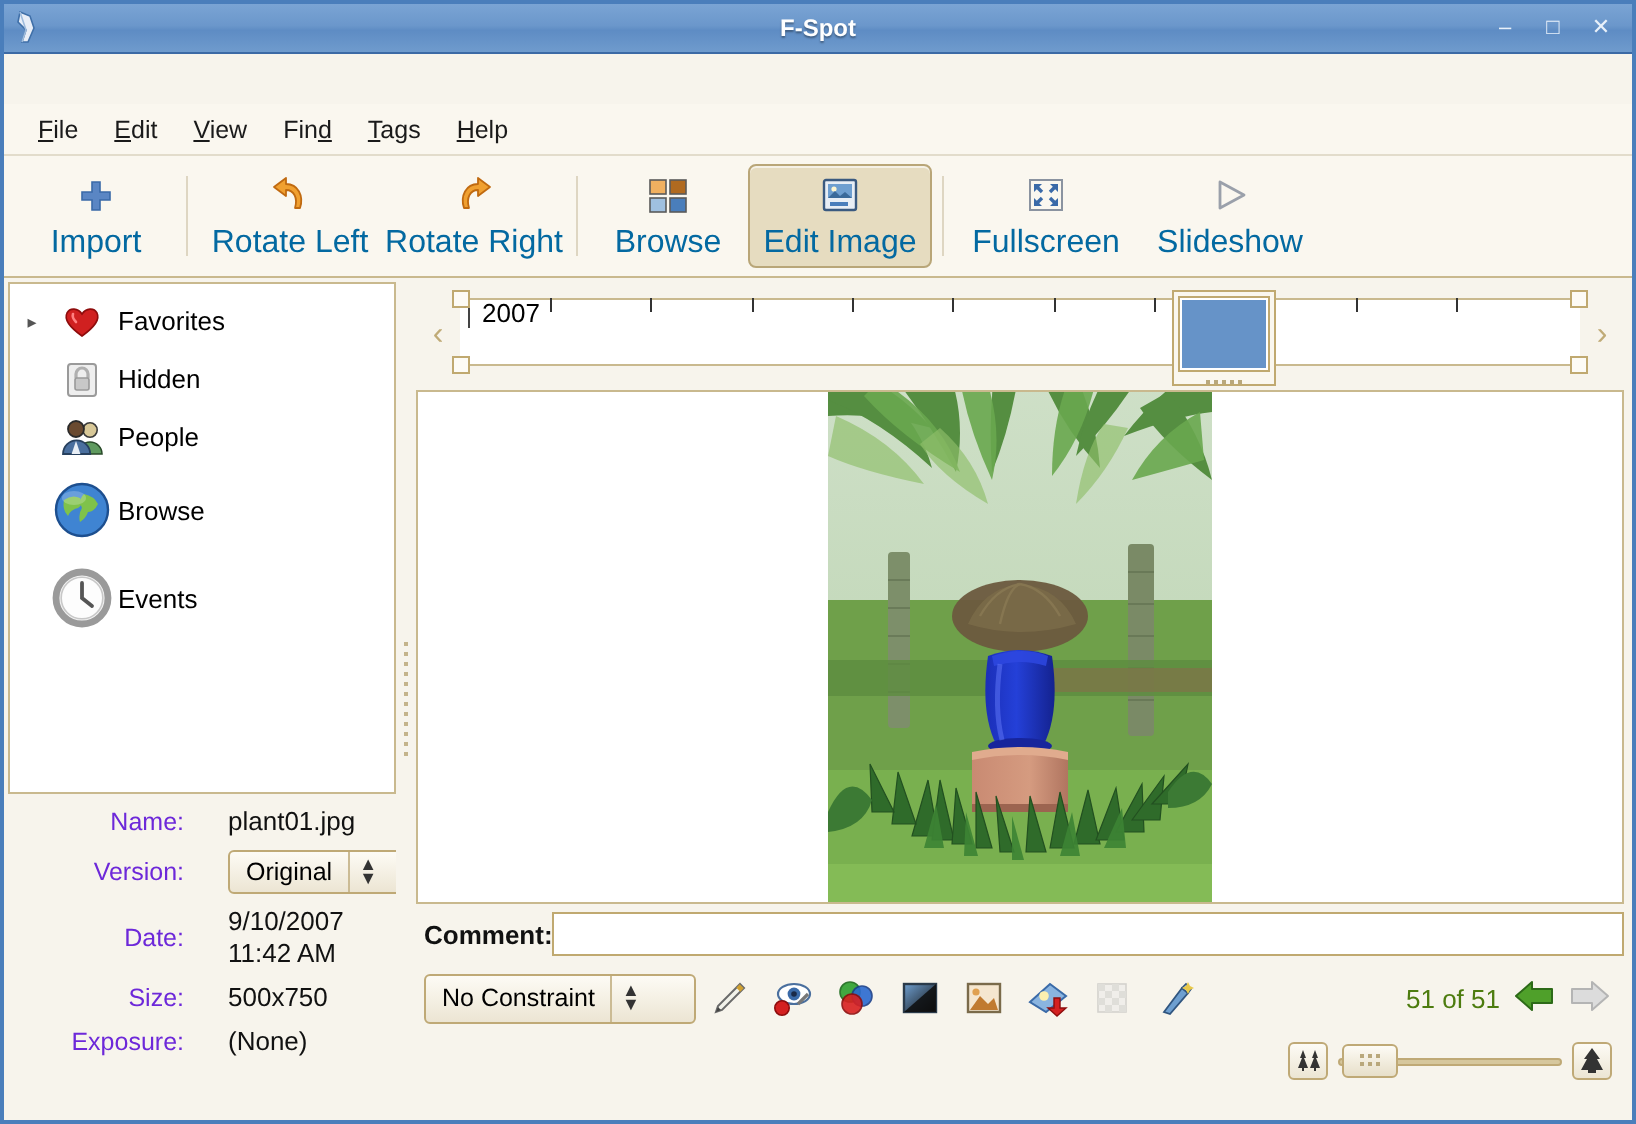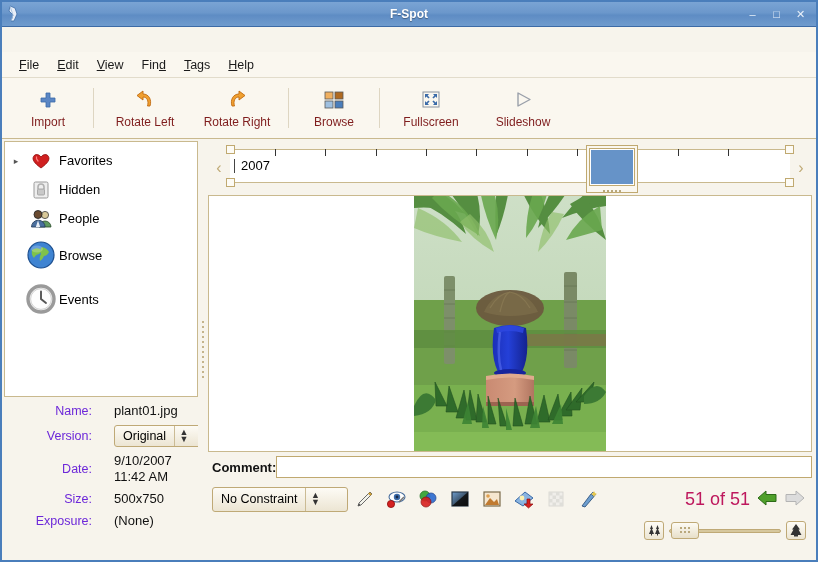--- a/index.html
+++ b/index.html
@@ -81,21 +81,21 @@
     border-radius: 4px;
     margin: 2px 0 4px 0;
   }
   .tb-btn.wide { width: 92px; }
   .tb-btn.active {
     background: #e6dcc0;
     border: 1px solid #b9a678;
     box-shadow: inset 0 1px 0 rgba(255,255,255,.6);
   }
   .tb-ico { height: 26px; display: flex; align-items: center; justify-content: center; }
-  .tb-label { font-size: 12px; color: #7f1d1d; white-space: nowrap; }
+  .tb-label { font-size: 16px; color: #0369a1; white-space: nowrap; }
   .tb-sep {
     width: 1px; background: #ded6c2;
     margin: 8px 5px 10px 5px;
   }
 
   
   .body-split { flex: 1; display: flex; min-height: 0; background: #f7f4ec; }
 
   
   .left-col {
@@ -189,21 +189,21 @@
     width: 22px; flex: none;
     display: flex; align-items: center; justify-content: center;
     color: #c0ab77; font-size: 16px;
   }
   .tl-body {
     flex: 1; position: relative;
     border-top: 1px solid #c9b98e;
     border-bottom: 1px solid #c9b98e;
     background: #ffffff;
     margin: 8px 0 12px 0;
-    display: flex; align-items: center;
+    display: flex; align-items: flex-start;
   }
   .tl-year {
     font-size: 13px; color: #000;
     padding-left: 6px;
     border-left: 1px solid #444;
     margin-left: 4px;
     line-height: 14px;
   }
   .tl-ticks { position: absolute; left: 0; right: 0; top: -1px; height: 7px; }
   .tl-ticks i { position: absolute; top: 0; width: 1px; height: 7px; background: #333; }
@@ -271,21 +271,21 @@
   }
   .constraint {
     height: 25px; min-width: 136px;
   }
   .tool-ico {
     width: 32px; height: 28px;
     display: flex; align-items: center; justify-content: center;
   }
   .tool-ico.disabled { opacity: .45; }
   .nav-group { margin-left: auto; display: flex; align-items: center; gap: 6px; padding-right: 4px; }
-  .nav-count { font-size: 18px; color: #be185d; white-space: nowrap; }
+  .nav-count { font-size: 13px; color: #4d7c0f; white-space: nowrap; }
 
   
   .zoom-strip {
     height: 28px; flex: none;
     display: flex; align-items: center; justify-content: flex-end;
     gap: 5px; padding: 0 6px 2px 0;
   }
   .zbtn {
     width: 20px; height: 19px;
     background: linear-gradient(to bottom, #fdfbf5, #ece5d3);
@@ -381,20 +381,32 @@
         <svg width="22" height="20" viewBox="0 0 22 20">
           <rect x="2" y="2" width="8" height="7" fill="#f0b060" stroke="#5a5a5a" stroke-width=".8"></rect>
           <rect x="12" y="2" width="8" height="7" fill="#b06a20" stroke="#5a5a5a" stroke-width=".8"></rect>
           <rect x="2" y="11" width="8" height="7" fill="#9fc0e0" stroke="#5a5a5a" stroke-width=".8"></rect>
           <rect x="12" y="11" width="8" height="7" fill="#4a7ebb" stroke="#5a5a5a" stroke-width=".8"></rect>
         </svg>
       </div>
       <div class="tb-label">Browse</div>
     </div>
 
+    <div class="tb-btn wide active">
+      <div class="tb-ico">
+        <svg width="22" height="20" viewBox="0 0 22 20">
+          <rect x="3" y="2" width="16" height="15" rx="1" fill="#e8eef5" stroke="#3a5a80" stroke-width="1.2"></rect>
+          <rect x="5" y="4" width="12" height="7" fill="#6e9fd0"></rect>
+          <circle cx="8" cy="6.5" r="1.3" fill="#fdf6d0"></circle>
+          <path d="M5 11 L8.5 7.5 L11 10 L13.5 8 L17 11 z" fill="#3a6a9a"></path>
+          <rect x="6" y="13" width="9" height="2" fill="#4a7ebb"></rect>
+        </svg>
+      </div>
+      <div class="tb-label">Edit Image</div>
+    </div>
 
     <div class="tb-sep"></div>
 
     <div class="tb-btn wide">
       <div class="tb-ico">
         <svg width="22" height="20" viewBox="0 0 22 20">
           <rect x="3" y="2" width="16" height="15" fill="none" stroke="#8a93a0" stroke-width="1"></rect>
           <g fill="#3a6aa8">
             <path d="M5 4 h4 l-1.4 1.4 l2 2 l-1.2 1.2 l-2-2 L5 8 z"></path>
             <path d="M17 4 v4 l-1.4-1.4 l-2 2 l-1.2-1.2 l2-2 L13 4 z"></path>

